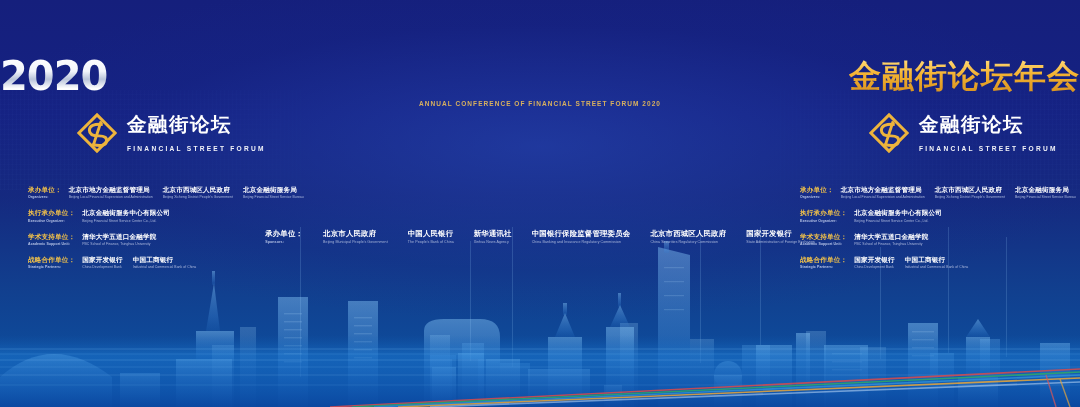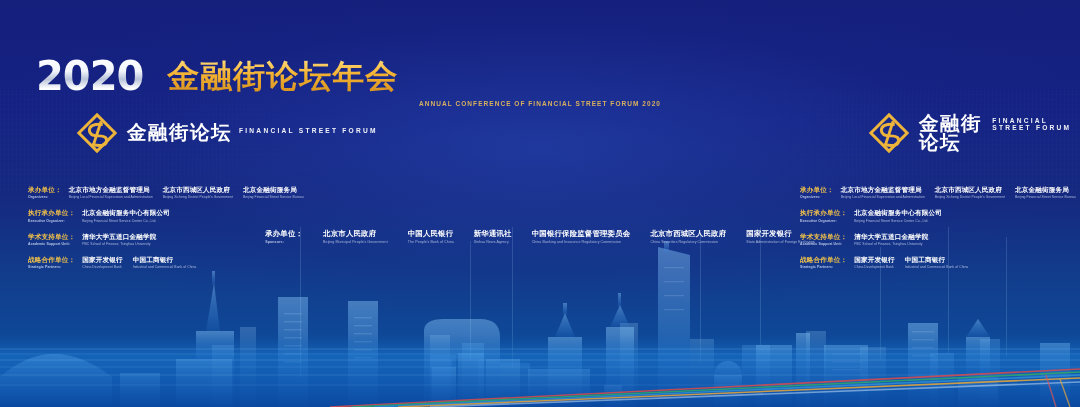--- a/index.html
+++ b/index.html
@@ -24,21 +24,21 @@
     opacity:.30; pointer-events:none;
     background-image:
       repeating-linear-gradient(90deg, rgba(120,170,255,.10) 0 1px, transparent 1px 4px),
       repeating-linear-gradient(0deg, rgba(120,170,255,.07) 0 1px, transparent 1px 5px);
     -webkit-mask-image:linear-gradient(90deg,rgba(0,0,0,.9) 0%,rgba(0,0,0,.5) 22%,transparent 32%,transparent 68%,rgba(0,0,0,.5) 78%,rgba(0,0,0,.9) 100%);
             mask-image:linear-gradient(90deg,rgba(0,0,0,.9) 0%,rgba(0,0,0,.5) 22%,transparent 32%,transparent 68%,rgba(0,0,0,.5) 78%,rgba(0,0,0,.9) 100%);
   }
 
   
   .header { position:absolute; top:56px; left:0; width:1080px; text-align:center; }
-  .hdr-row { display:flex; align-items:center; justify-content:flex-start; gap:24px;padding-left:36px; }
+  .hdr-row { display:flex; align-items:center; justify-content:space-between; gap:9px; }
   .year {
     font-family:"DejaVu Sans", sans-serif;
     font-size:40px; font-weight:700; letter-spacing:-1px; line-height:1;
     background:linear-gradient(180deg,#ffffff 0%,#f2f5fb 38%,#b9c4da 58%,#ffffff 82%,#dfe6f2 100%);
     -webkit-background-clip:text; background-clip:text; color:transparent;
     -webkit-text-fill-color:transparent;
   }
   .cn-title {
     font-size:32px; font-weight:700; line-height:1; letter-spacing:1px;
     color:#f0b93c;
@@ -60,21 +60,21 @@
   .slogan-en {
     margin-top:7px; font-size:15.5px; font-weight:700; letter-spacing:1.15px;
     color:#f4f7ff; white-space:nowrap;
   }
 
   
   .brand { position:absolute; top:112px; display:flex; align-items:center; gap:9px; }
   .brand.left  { left:76px; }
   .brand.right { left:868px; }
   .brand-mark { width:42px; height:42px; flex:none; }
-  .brand-text { display:flex; flex-direction:row; justify-content:center;gap:7px; }
+  .brand-text { display:flex; flex-direction:column; justify-content:center;gap:7px; }
   .brand-cn {
     font-size:19.5px; font-weight:700; letter-spacing:1.5px; line-height:1;
     color:#ffffff;
   }
   .brand-en {
     margin-top:3.5px; font-size:6.6px; font-weight:700; letter-spacing:2.25px;
     color:#ffffff; opacity:.94;
   }
 
   

